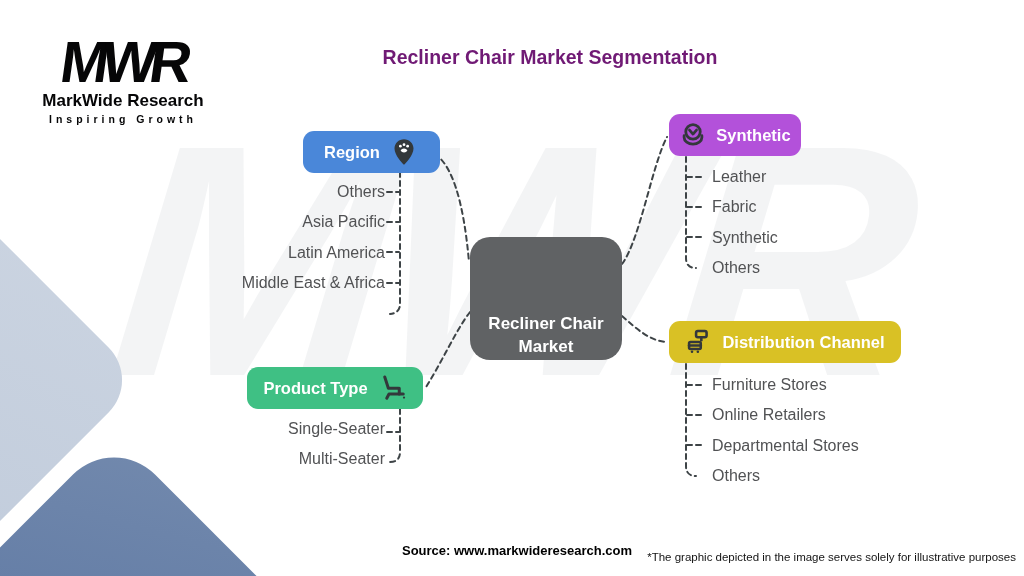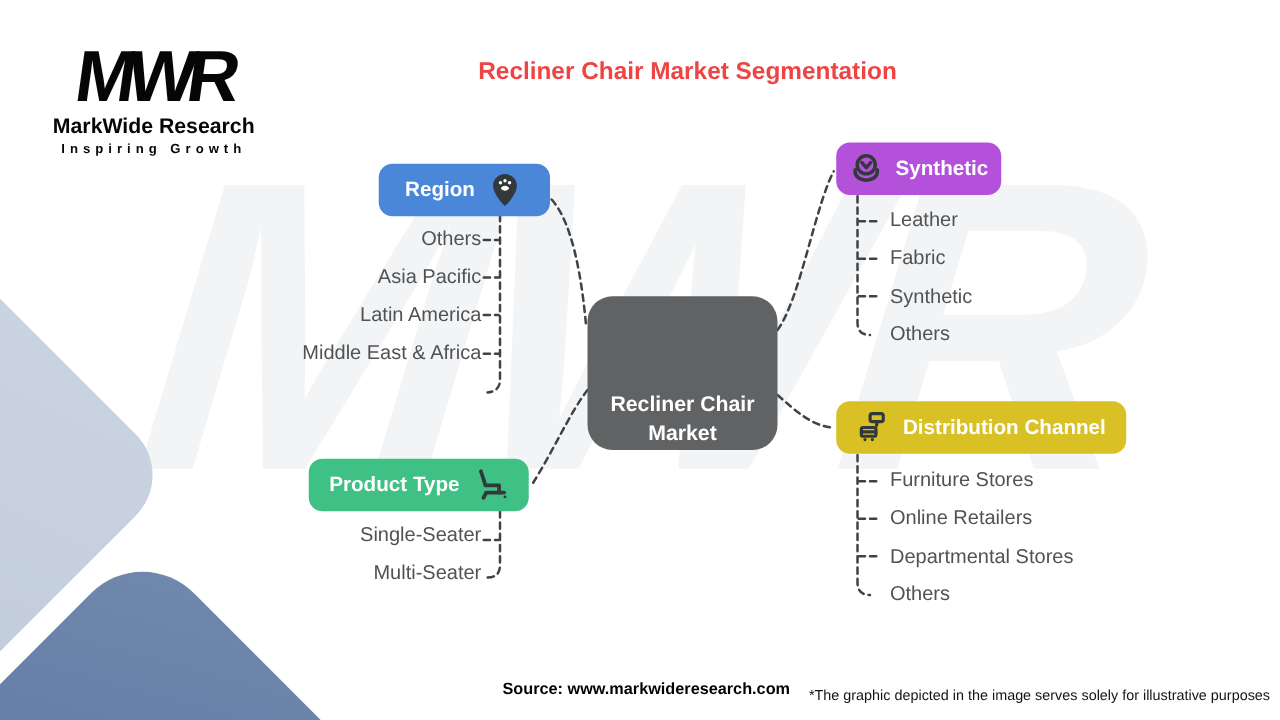--- a/index.html
+++ b/index.html
@@ -18,21 +18,21 @@
   svg.connectors{position:absolute;left:0;top:0;z-index:1;pointer-events:none;}
   svg.connectors path{fill:none;stroke:#3d4346;stroke-width:2;stroke-dasharray:5 4;stroke-linecap:round;}
   
   .logo{position:absolute;left:38px;top:34px;z-index:2;width:170px;text-align:center;color:#060607;}
   .logo-monogram{font-size:58px;font-weight:bold;letter-spacing:-7px;line-height:0.95;
                  transform:skewX(-8deg);}
   .logo-name{font-size:17px;font-weight:bold;margin-top:2px;letter-spacing:0;}
   .logo-tagline{font-size:10.5px;font-weight:bold;letter-spacing:4px;margin-top:2px;}
   
   .title{position:absolute;left:250px;top:46px;width:600px;text-align:center;z-index:2;
-         font-size:19.5px;font-weight:600;color:#ef4444;}
+         font-size:19.5px;font-weight:600;color:#701a75;}
   
   .center-node{position:absolute;left:470px;top:237px;width:152px;height:123px;z-index:2;
                background:#606264;border-radius:20px;display:flex;flex-direction:column;
                justify-content:flex-end;align-items:center;padding-bottom:1px;box-sizing:border-box;}
   .center-node .label{color:#fff;font-weight:bold;font-size:17px;line-height:1.35;
                       text-align:center;width:120px;}
   
   .chip{position:absolute;z-index:2;height:42px;border-radius:11px;display:flex;
         align-items:center;justify-content:center;gap:9px;color:#fff;font-weight:bold;
         font-size:16.5px;box-sizing:border-box;}

